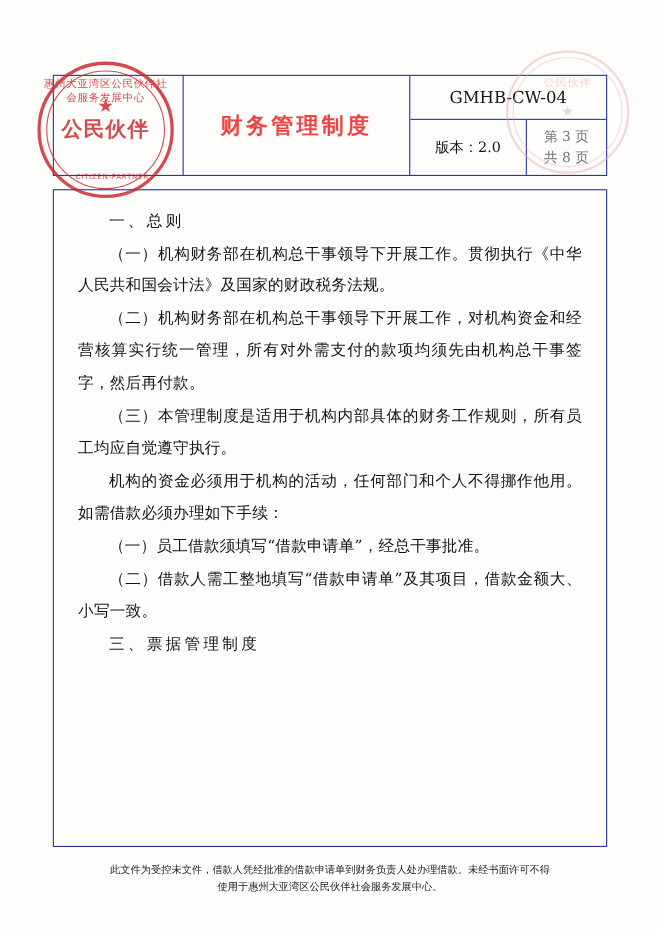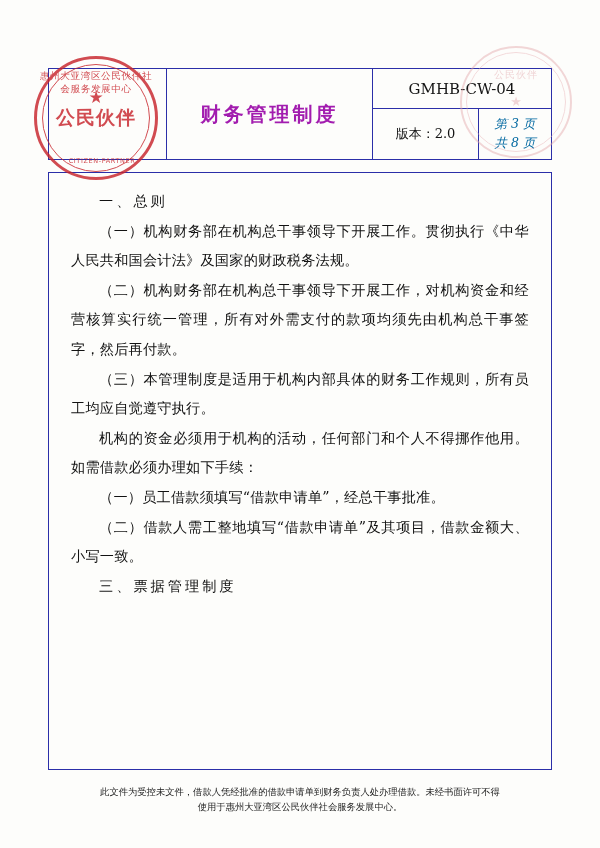--- a/index.html
+++ b/index.html
@@ -43,21 +43,21 @@
     box-sizing: border-box;
     display: flex;
     align-items: center;
     justify-content: center;
   }
   .hdr-title span {
     font-family: "DejaVu Serif", "Liberation Serif", serif;
     font-weight: bold;
     font-size: 20px;
     letter-spacing: 3px;
-    color: #a21caf;
+    color: #ef4444;
   }
   .hdr-right {
     width: 178px;
     display: flex;
     flex-direction: column;
     box-sizing: border-box;
   }
   .hdr-code {
     height: 40px;
     border-bottom: 1.5px solid #2b2fa8;
@@ -86,23 +86,22 @@
     color: #141414;
   }
   .hdr-pages {
     width: 72px;
     display: flex;
     flex-direction: column;
     align-items: center;
     justify-content: center;
     font-family: "DejaVu Serif", "Liberation Serif", serif;
     font-size: 12.5px;
-    color: #0369a1;
+    color: #737373;
     line-height: 1.5;
-    font-style: italic;
   }
   
   .body-box {
     position: absolute;
     left: 48px;
     top: 172px;
     width: 504px;
     height: 598px;
     border: 1.5px solid #2b2fa8;
     box-sizing: border-box;

